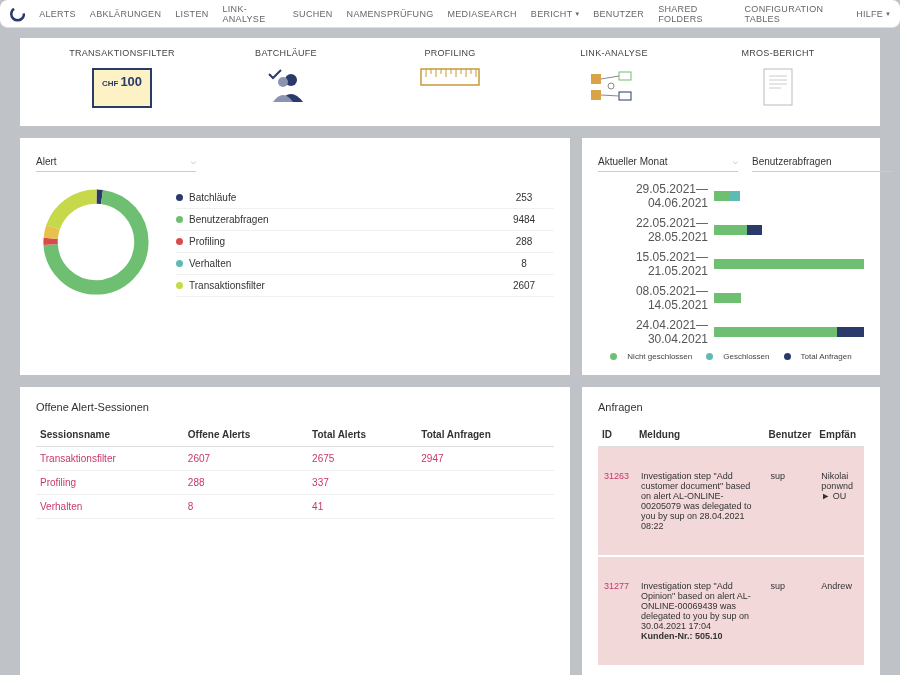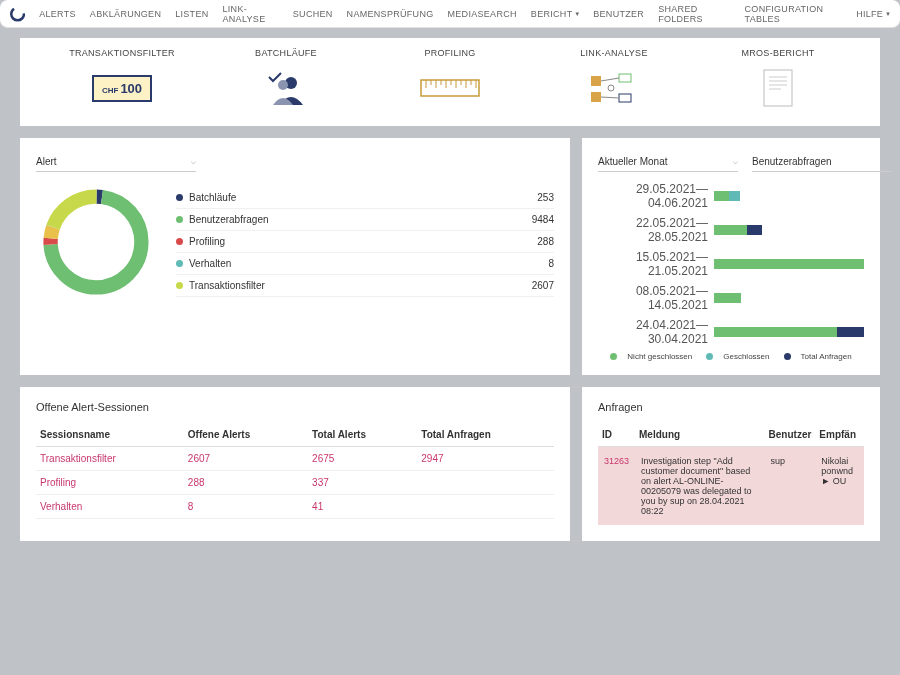--- a/index.html
+++ b/index.html
@@ -7,51 +7,51 @@
 .topbar { background: #fff; height: 28px; display: flex; align-items: center; padding: 0 10px; border-bottom: 1px solid #e0e0e0; gap: 14px; border-radius: 8px; }
 .logo { width: 16px; height: 16px; }
 .nav { display: flex; gap: 14px; font-size: 9px; color: #666; letter-spacing: 0.3px; }
 .nav-item { cursor: pointer; display: flex; align-items: center; gap: 3px; }
 .caret { font-size: 7px; }
 .dashboard { padding: 10px 20px 20px 20px; }
 .crumb { color: #c8376e; font-size: 9px; margin-bottom: 6px; }
 .tiles { background: #fff; display: flex; justify-content: space-around; padding: 10px 20px 18px 20px; }
 .tile { text-align: center; width: 150px; }
 .tile-label { font-size: 9px; color: #444; margin-bottom: 10px; letter-spacing: 0.3px; }
-.tile-icon { height: 40px; display: flex; align-items: center; justify-content: center; }
+.tile-icon { height: 40px; display: flex; justify-content: center; }
 .chf-box { border: 2px solid #2a3a6a; background: #fdf2c6; padding: 4px 8px; font-weight: bold; color: #2a3a6a; font-size: 13px; }
 .chf-box .chf { font-size: 8px; margin-right: 2px; }
 .row { display: flex; gap: 12px; margin-top: 12px; }
 .panel { background: #fff; padding: 14px 16px; flex: 1; min-width: 0; }
 .panel.left { flex: 0 0 550px; }
 .panel.right { flex: 1; }
 .select { border: none; border-bottom: 1px solid #ccc; padding: 4px 0; font-size: 10px; color: #333; background: transparent; min-width: 140px; display: flex; justify-content: space-between; align-items: center; cursor: pointer; }
 .selects-row { display: flex; gap: 14px; margin-bottom: 10px; }
 .donut-wrap { display: flex; gap: 20px; align-items: center; }
 .donut { width: 120px; height: 120px; }
 .legend { flex: 1; }
 .legend-row { display: flex; align-items: center; padding: 5px 0; border-bottom: 1px solid #f0f0f0; font-size: 10px; }
 .dot { width: 7px; height: 7px; border-radius: 50%; margin-right: 6px; flex-shrink: 0; }
 .legend-label { flex: 1; color: #333; }
-.legend-val { color: #333; text-align: right; min-width: 60px; }
+.legend-val { color: #333; text-align: center; min-width: 60px; }
 .hbars { font-size: 9px; }
 .hbar-row { display: flex; align-items: center; margin-bottom: 6px; gap: 6px; }
 .hbar-label { width: 110px; color: #555; text-align: right; font-size: 12px; }
 .hbar-track { flex: 1; height: 10px; position: relative; display: flex; }
 .hbar-seg { height: 100%; }
 .hbar-legend { display: flex; gap: 14px; justify-content: center; font-size: 8px; color: #444; margin-top: 4px; }
 .hbar-legend .item { display: flex; align-items: center; gap: 4px; justify-content: space-between; }
 .panel-title { font-size: 11px; color: #333; margin-bottom: 10px; }
 table { width: 100%; border-collapse: collapse; font-size: 10px; }
 th { text-align: left; font-weight: bold; padding: 6px 4px; border-bottom: 1px solid #ddd; color: #333; }
 td { padding: 6px 4px; border-bottom: 1px solid #eee; vertical-align: top; }
 .link { color: #c8376e; cursor: pointer; }
 .anfragen-table td { font-size: 9px; }
 .anfragen-row { background: #f3d8da; }
-.anfragen-row td { border-bottom: 2px solid #fff; padding: 9px 6px; }
+.anfragen-row td { border-bottom: 2px solid #fff; padding: 24px 6px; }
 .icon-btn { width: 12px; height: 12px; border-radius: 50%; background: #c8376e; color: #fff; display: inline-flex; align-items: center; justify-content: center; font-size: 8px; margin-left: 4px; }
 .bold { font-weight: bold; }
 </style>
 </head>
 <body>
 
 <div class="topbar">
   <svg class="logo" viewBox="0 0 24 24">
       <circle cx="12" cy="12" r="10" fill="none" stroke="#2a3a6a" stroke-width="4" stroke-dasharray="40 20"></circle>
     </svg>
@@ -296,17 +296,23 @@
             </tr>
           </thead>
         <tbody id="anf-body">
             <tr class="anfragen-row">
               <td class="link">31263</td>
               <td>Investigation step "Add customer document" based on alert AL-ONLINE-00205079 was delegated to you by sup on 28.04.2021 08:22</td>
               <td>sup</td>
               <td style="white-space: pre-line;">Nikolai ponwnd
 ► OU</td>
             </tr>
+            <tr class="anfragen-row">
+              <td class="link">31277</td>
+              <td>Investigation step "Add Opinion" based on alert AL-ONLINE-00069439 was delegated to you by sup on 30.04.2021 17:04<div class="bold">Kunden-Nr.: 505.10</div></td>
+              <td>sup</td>
+              <td style="white-space: pre-line;">Andrew</td>
+            </tr>
           </tbody>
       </table>
     </div>
   </div>
 </div>
 
 </body></html>

